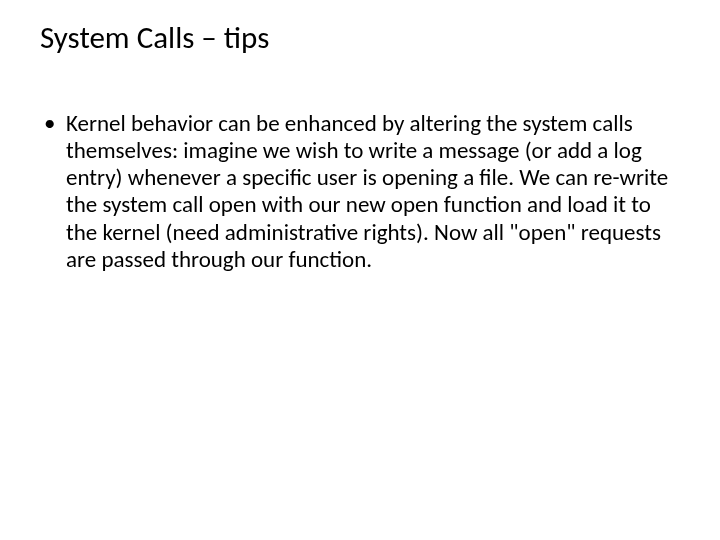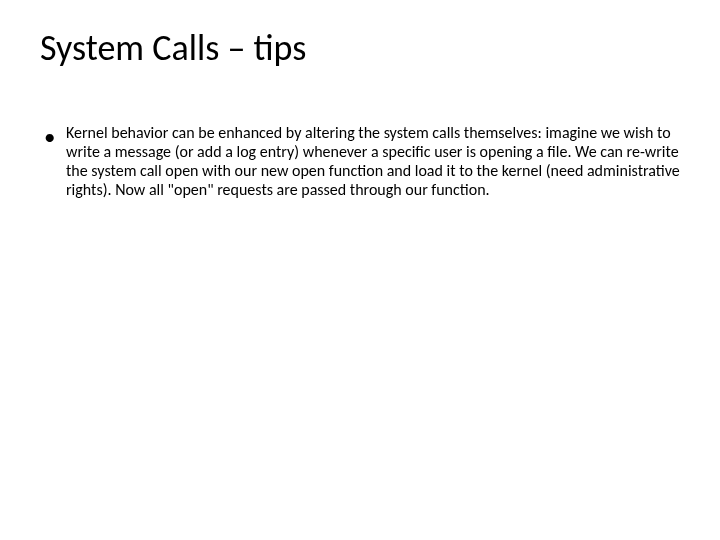--- a/index.html
+++ b/index.html
@@ -1,19 +1,19 @@
 <!DOCTYPE html>
 <html><head>
 <meta charset="utf-8">
 <style>
   * { margin: 0; padding: 0; box-sizing: border-box; }
   html, body { width: 720px; height: 540px; background: #fff; font-family: Calibri, "Segoe UI", Arial, sans-serif; color: #000; }
   .slide { width: 720px; height: 540px; padding: 18px 40px 30px 40px; position: relative; }
-  .title { font-size: 36px; font-weight: 400; letter-spacing: 0px; margin-bottom: 54px; margin-top: 8px; }
-  .body { font-size: 16px; line-height: 1.18; }
+  .title { font-size: 31px; font-weight: 400; letter-spacing: 0px; margin-bottom: 54px; margin-top: 0; }
+  .body { font-size: 23px; line-height: 1.18; }
   ul.bullets { list-style: none; padding-left: 0; }
   ul.bullets > li { position: relative; padding-left: 26px; margin-bottom: 2px; }
   ul.bullets > li::before { content: "•"; position: absolute; left: 4px; top: 0; font-size: 23px; }
   .bold { font-weight: 700; }
 </style>
 </head>
 <body>
 
 <div class="slide">
   <h1 class="title">System Calls – tips</h1>

